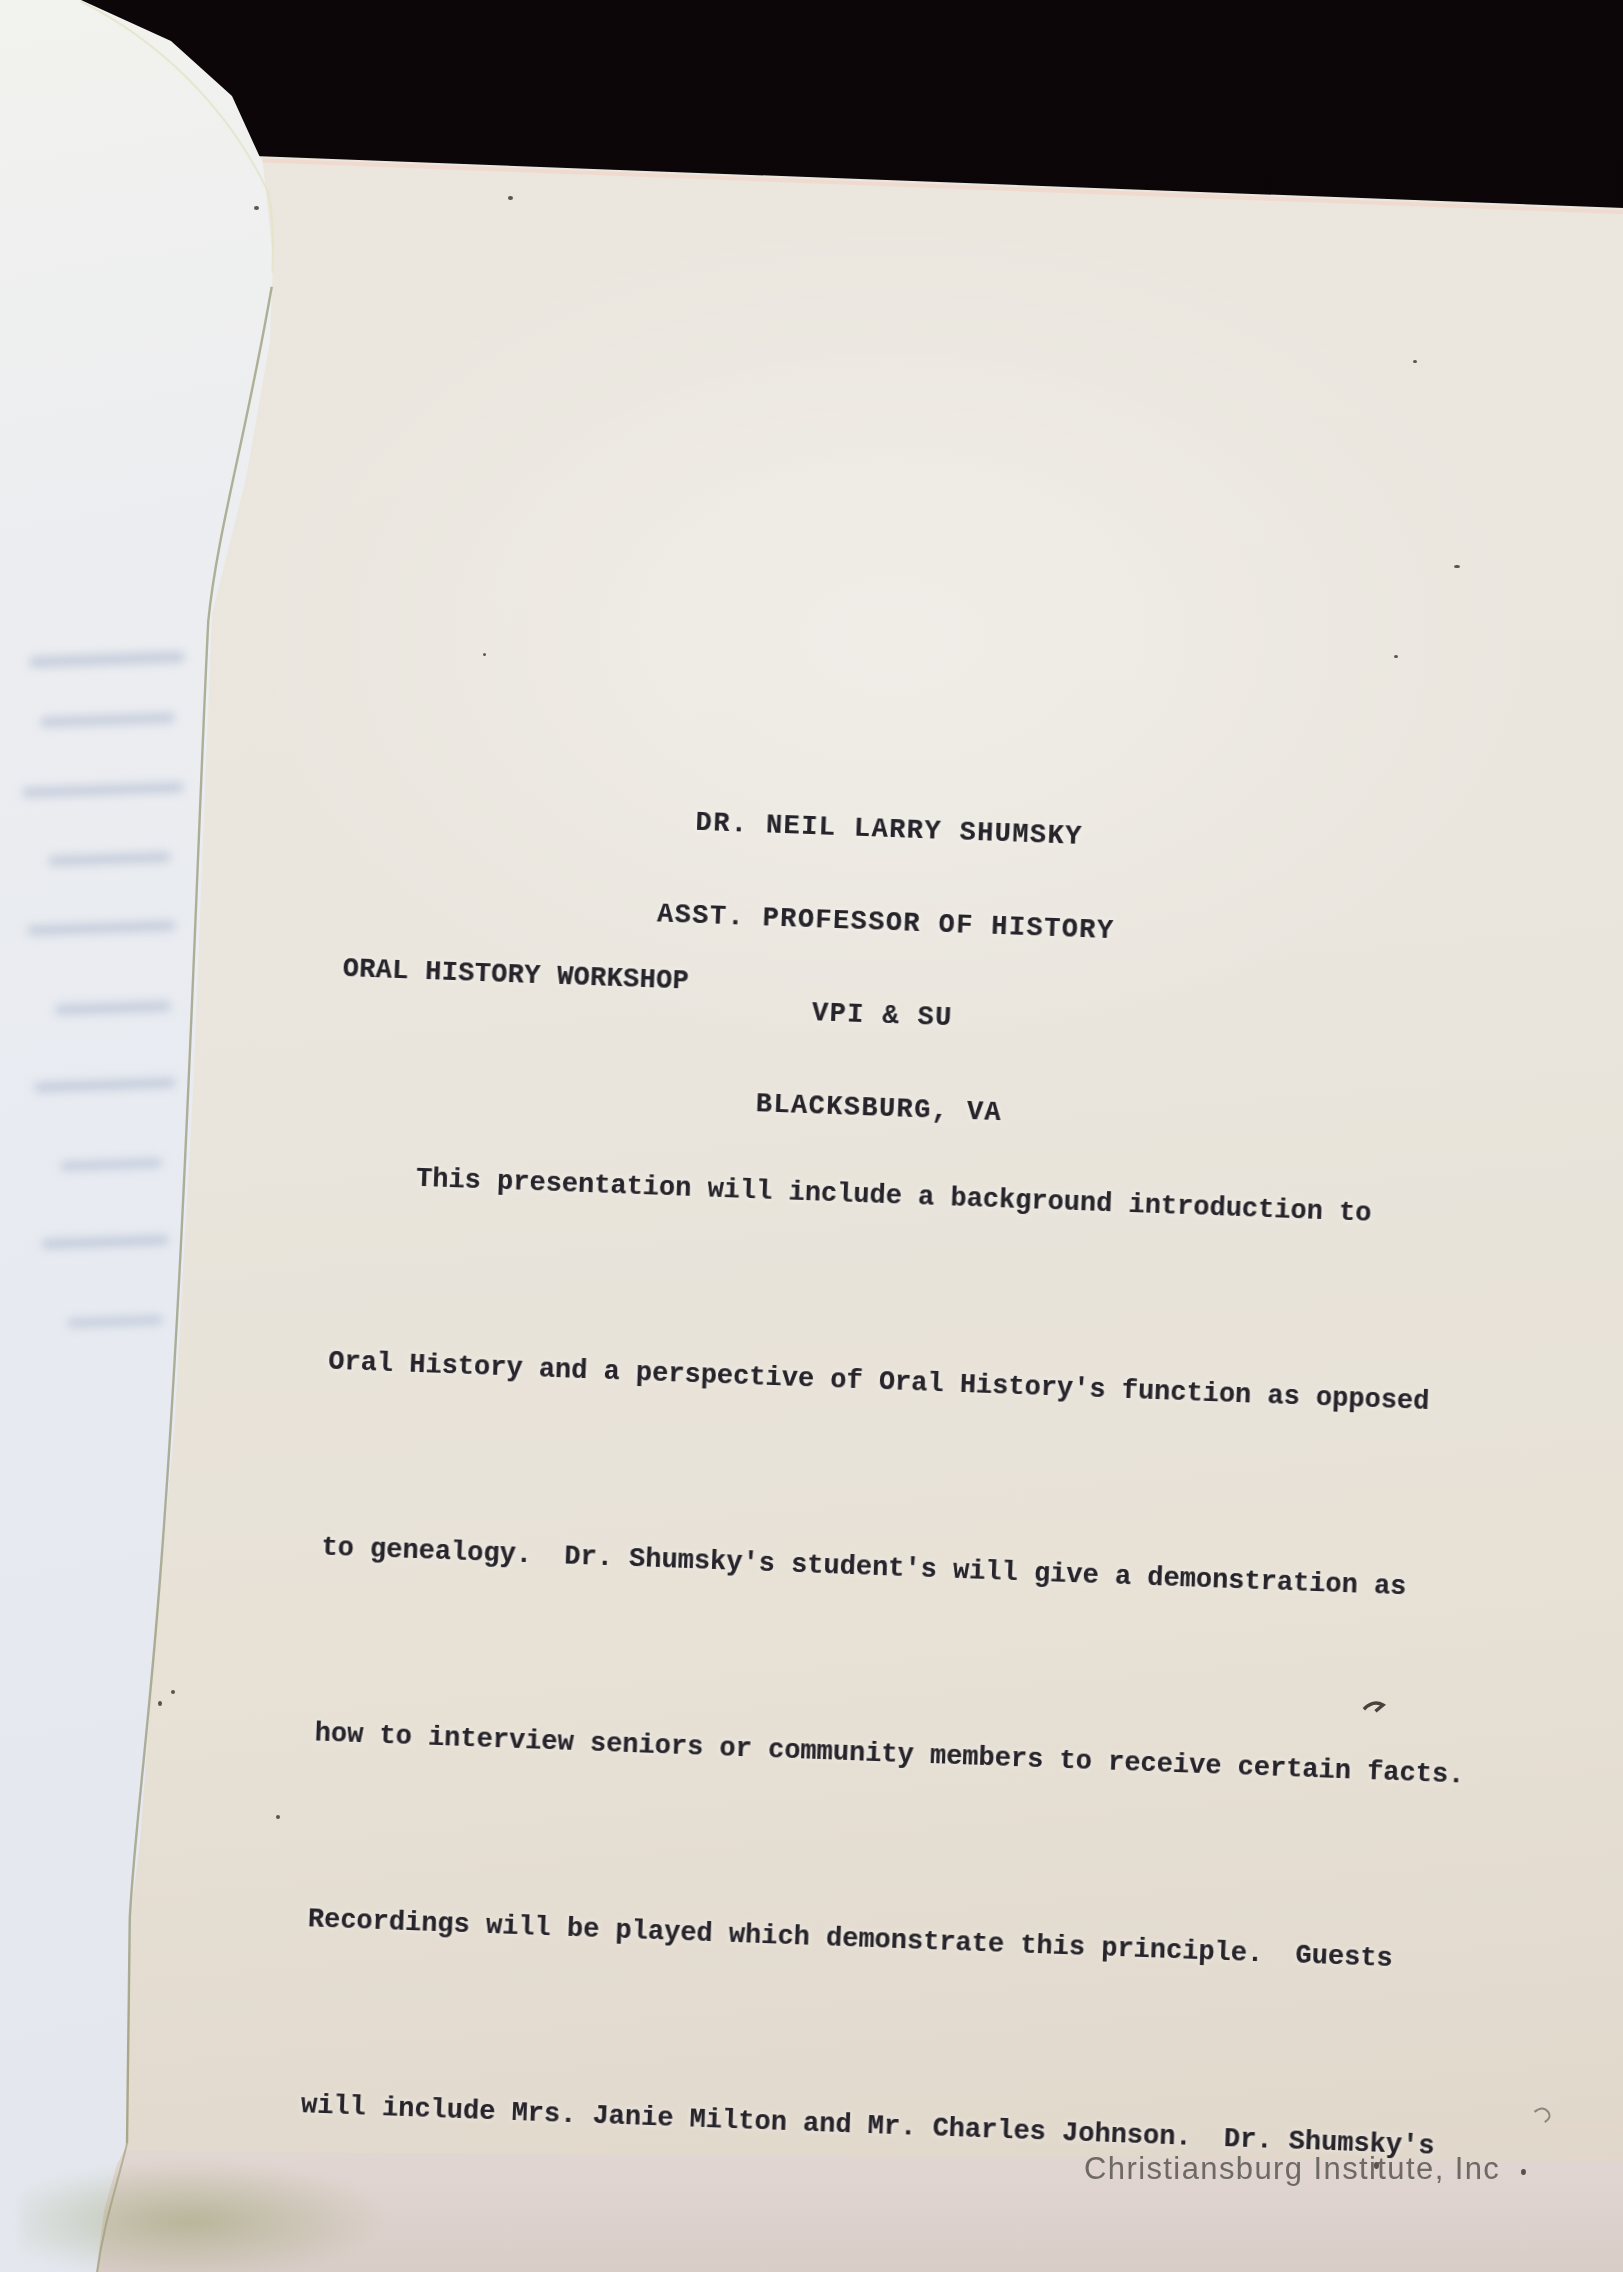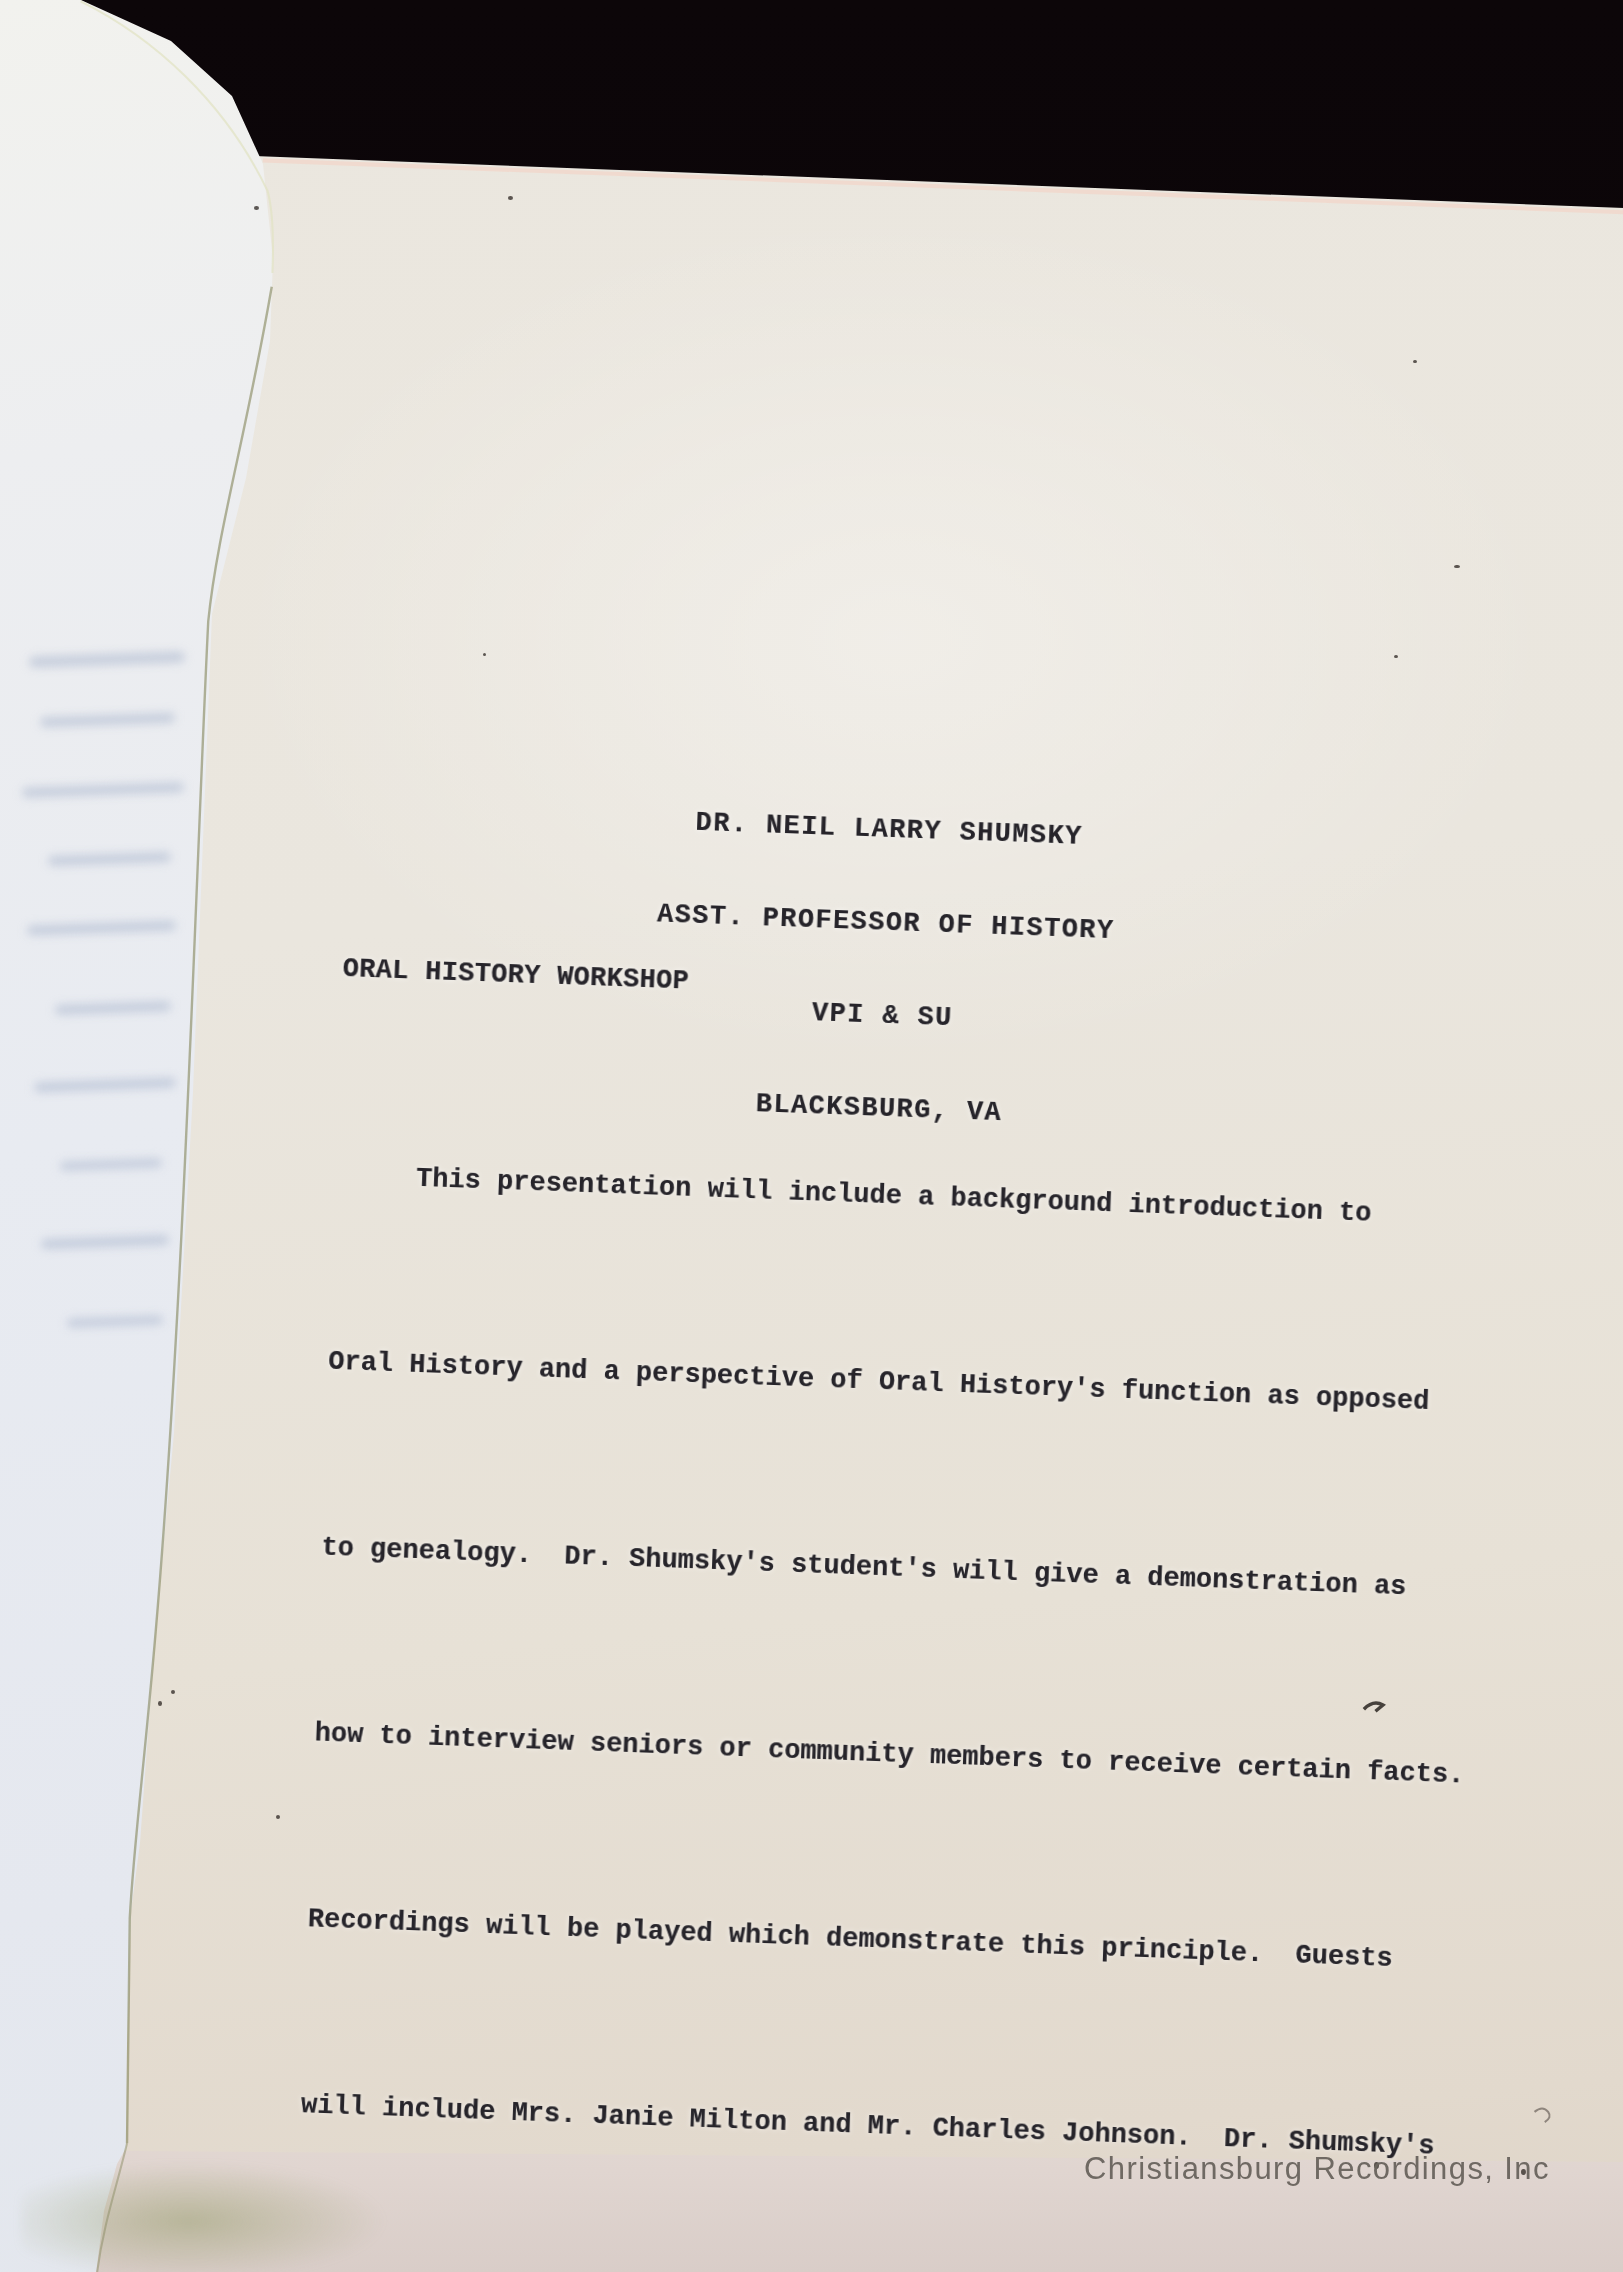--- a/index.html
+++ b/index.html
@@ -167,16 +167,16 @@
   <div class="speck" style="left:483px;top:653px;width:3.4px;height:3.4px"></div>
   <div class="speck" style="left:1413px;top:360px;width:4.1px;height:3.4px"></div>
   <div class="speck" style="left:1454px;top:565px;width:5.5px;height:3.4px"></div>
   <div class="speck" style="left:1394px;top:655px;width:4.1px;height:3.4px"></div>
   <div class="speck" style="left:171px;top:1690px;width:4.1px;height:4.1px"></div>
   <div class="speck" style="left:158px;top:1701px;width:4.1px;height:4.8px"></div>
   <div class="speck" style="left:276px;top:1815px;width:4.1px;height:4.1px"></div>
   <div class="speck" style="left:1374px;top:2162px;width:4.8px;height:6.8px"></div>
   <div class="speck" style="left:1521px;top:2169px;width:4.8px;height:6.1px"></div>
 
-  <div class="watermark">Christiansburg Recordings, Inc</div>
+  <div class="watermark">Christiansburg Institute, Inc</div>
 
 </div>
 
 
 </body></html>

